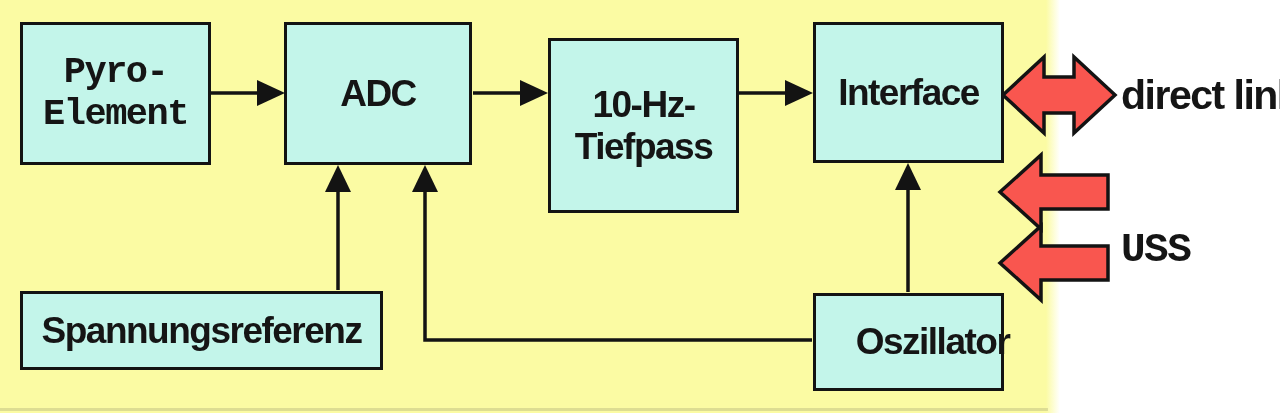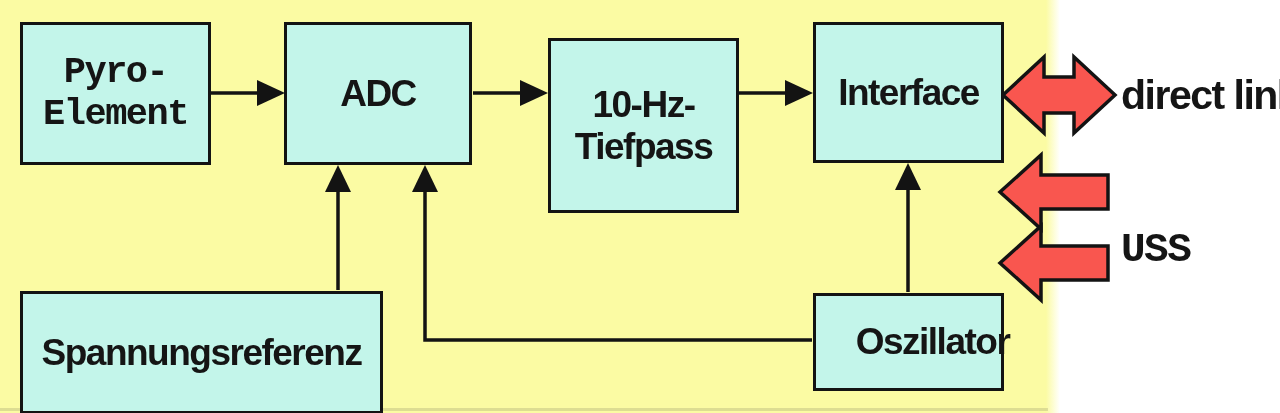--- a/index.html
+++ b/index.html
@@ -60,21 +60,21 @@
     font-weight: bold;
     letter-spacing: -1.5px;
     line-height: 1.12;
     color: var(--text);
     white-space: pre-line;
   }
   #block-pyro     { left: 20px;  top: 22px;  width: 191px; height: 143px; font-family: Liberation Mono, monospace; }
   #block-adc      { left: 284px; top: 22px;  width: 188px; height: 143px; }
   #block-tiefpass { left: 548px; top: 22px;  width: 191px; height: 175px; margin-top: 16px; }
   #block-interface{ left: 813px; top: 22px;  width: 191px; height: 141px; }
-  #block-spann    { left: 20px;  top: 291px; width: 363px; height: 123px; align-items: center; }
+  #block-spann    { left: 20px;  top: 291px; width: 363px; height: 79px; align-items: center; }
   #block-osz      { left: 813px; top: 293px; width: 191px; height: 98px; padding-left: 48px; }
   .signal-label {
     position: absolute;
     font-size: 41px;
     font-weight: bold;
     letter-spacing: -1.5px;
     color: var(--text);
     white-space: nowrap;
     line-height: 1;
   }

